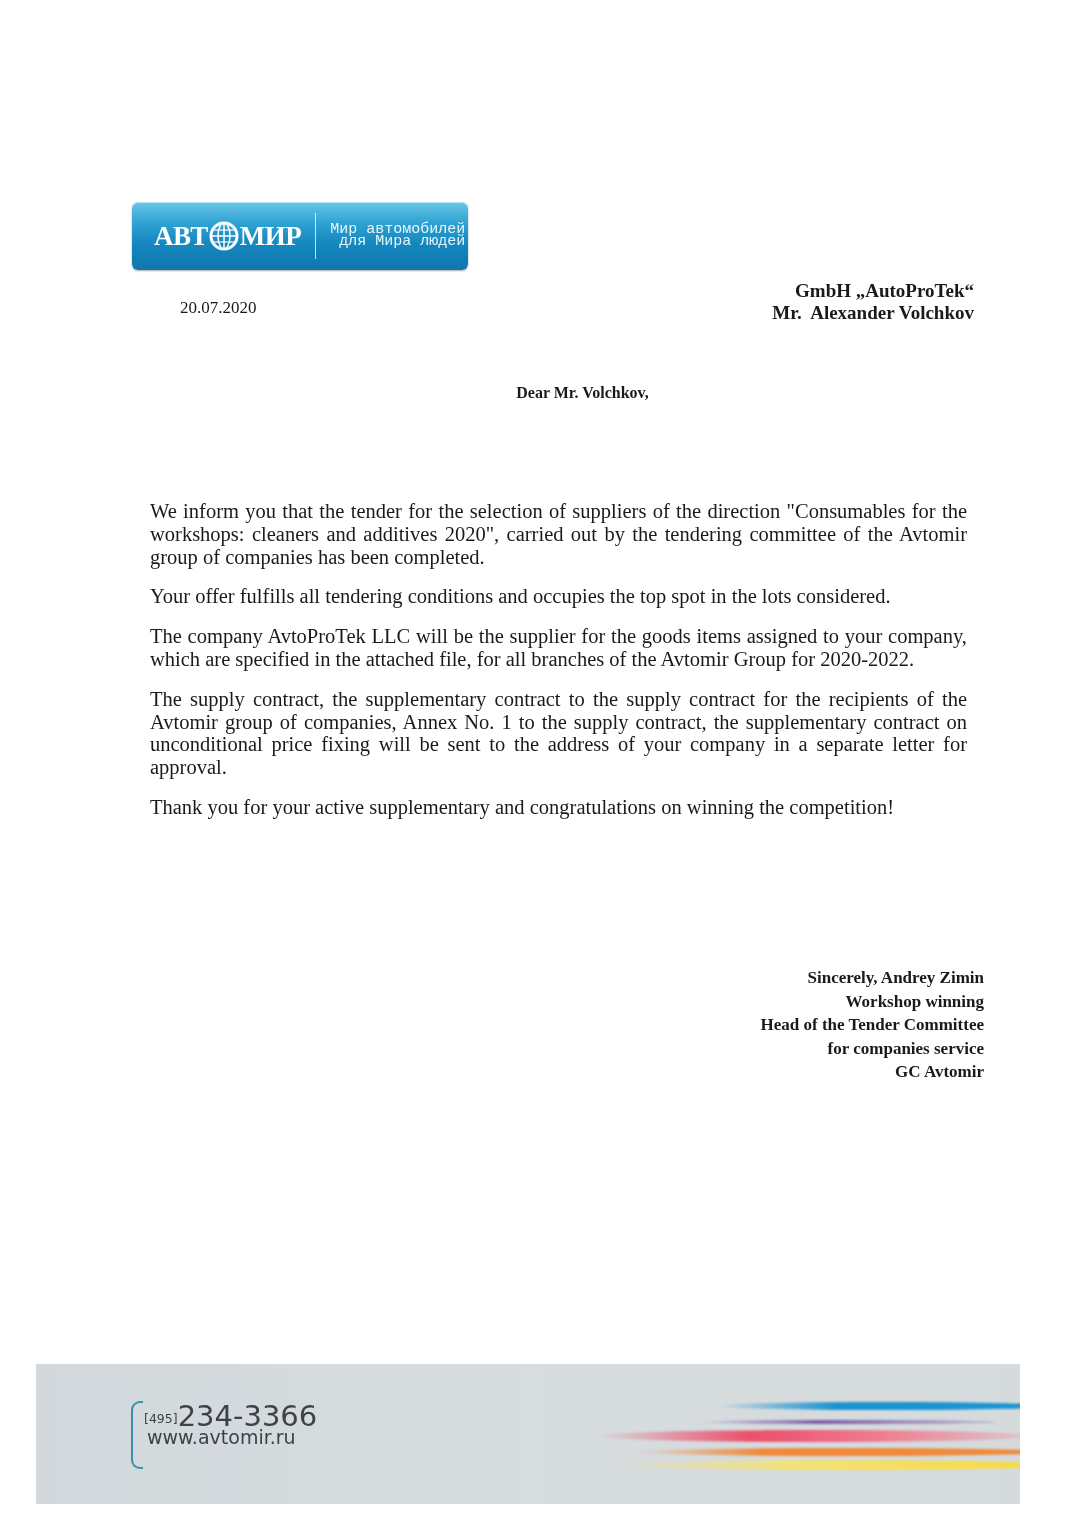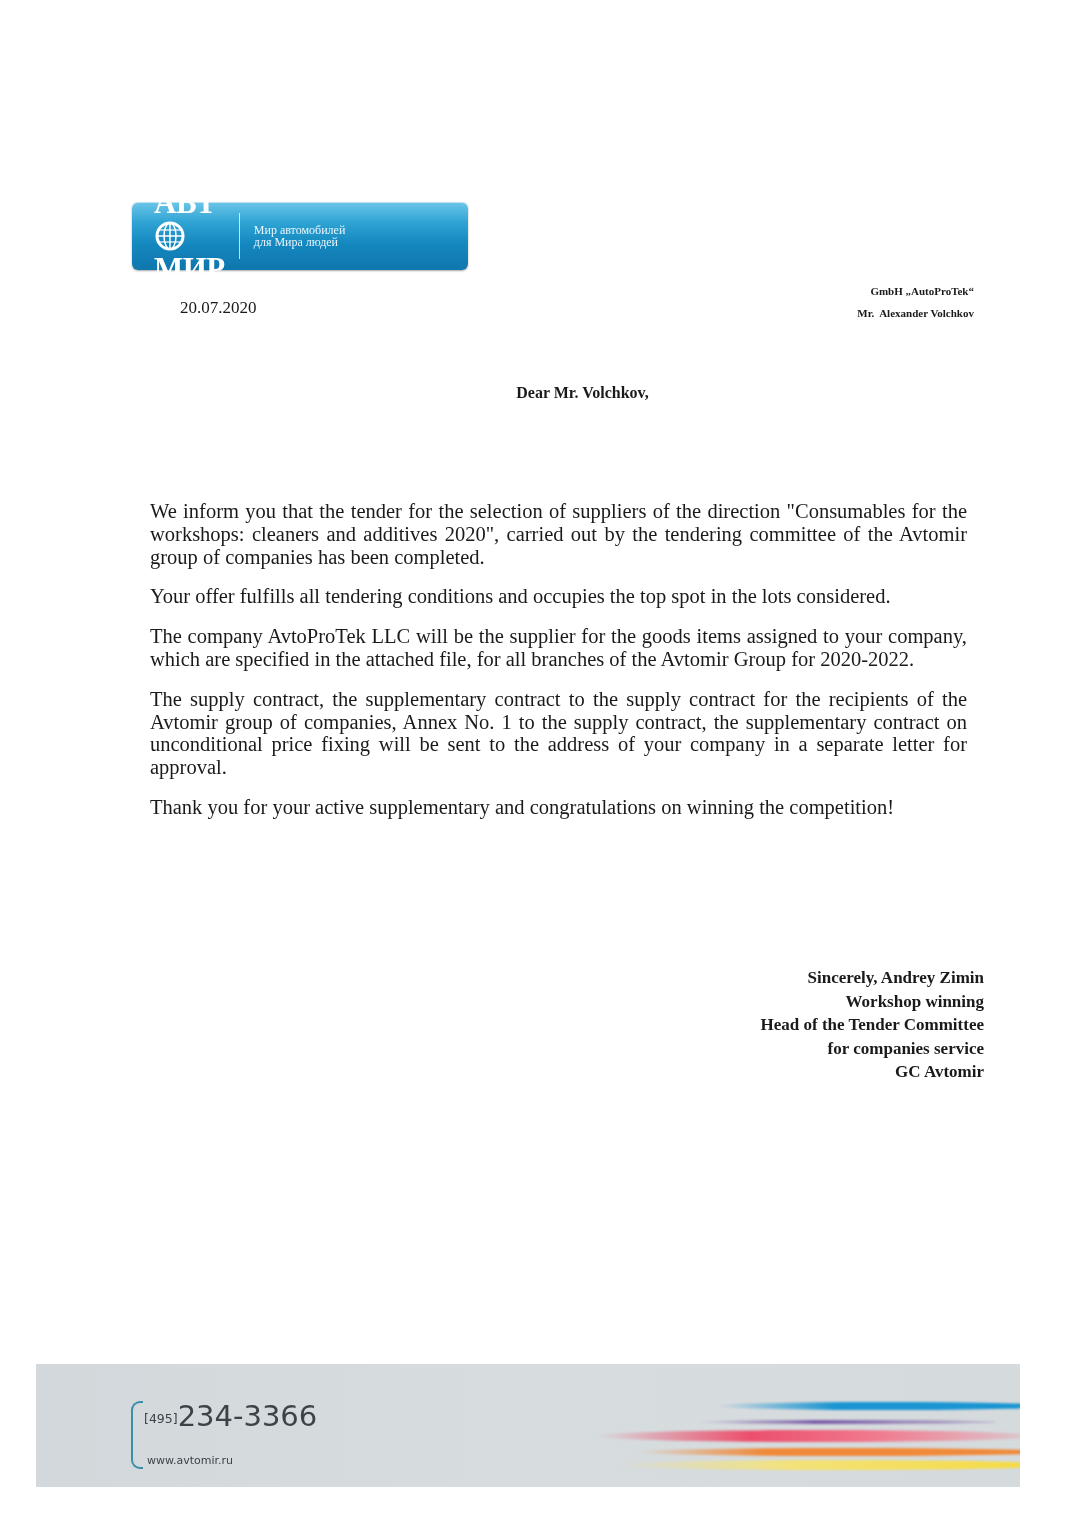--- a/index.html
+++ b/index.html
@@ -6,54 +6,54 @@
   body { width: 1080px; height: 1527px; position: relative; overflow: hidden;
          font-family: "Liberation Serif", "DejaVu Serif", serif; color: #1a1a1a; }
 
   
   .logo { position: absolute; left: 132px; top: 202px; width: 336px; height: 68px;
           border-radius: 6px;
           background: linear-gradient(180deg, #6cc6e8 0%, #2fa3d3 30%, #1487bf 62%, #0f77ad 100%);
           box-shadow: 0 1px 2px rgba(0,0,0,0.35), inset 0 1px 0 rgba(255,255,255,0.55);
           display: flex; align-items: center; }
   .logo-word { font-family: "Liberation Serif", "DejaVu Serif", serif; font-weight: bold;
-               color: #ffffff; font-size: 31px; letter-spacing: -0.5px; display: flex; align-items: flex-start;
-               margin-left: 22px; flex-direction: column; }
+               color: #ffffff; font-size: 27px; letter-spacing: -0.5px; display: flex; align-items: flex-start;
+               margin-left: 22px; }
   .logo-globe { width: 30px; height: 30px; margin: 0 1px; }
   .logo-sep { width: 1px; height: 46px; background: rgba(255,255,255,0.75); margin-left: 14px; margin-right: 14px; }
-  .logo-tag { font-family: Liberation Serif, serif; color: #e8f6fc; font-size: 12px; line-height: 12px; }
+  .logo-tag { font-family: Liberation Mono, monospace; color: #e8f6fc; font-size: 15px; line-height: 12px; text-align: right; }
 
   
   .date { position: absolute; left: 180px; top: 298px; font-size: 17px; }
   .recipient { position: absolute; right: 106px; top: 280px; text-align: right;
-               font-weight: bold; font-size: 11px; line-height: 22px; }
+               font-weight: bold; font-size: 19px; line-height: 22px; }
 
   .salutation { position: absolute; left: 0; width: 1165px; top: 384px; text-align: center;
                 font-weight: bold; font-size: 16px; }
 
   
   .body-text { position: absolute; left: 133px; top: 483px; width: 851px;
                font-size: 20.5px; line-height: 22.8px; text-align: justify; }
   .body-text p { margin: 17px; }
 
   
   .signature { position: absolute; right: 96px; top: 966px; text-align: right;
                font-weight: bold; font-size: 17px; line-height: 23.5px; }
 
   
-  .footer { position: absolute; left: 36px; top: 1364px; width: 984px; height: 123px;
+  .footer { position: absolute; left: 36px; top: 1364px; width: 984px; height: 140px;
             background: linear-gradient(90deg, #d3d8dc 0%, #d7dcdf 50%, #d5dadd 100%); overflow: hidden; }
   .bracket { position: absolute; left: 95px; top: 37px; width: 10px; height: 64px;
              border-left: 2px solid #3b8fa8; border-top: 2px solid #3b8fa8; border-bottom: 2px solid #3b8fa8;
              border-radius: 9px 0 0 9px; }
   .phone { position: absolute; left: 108px; top: 36px; font-family: "DejaVu Sans", sans-serif;
            color: #3c4248; font-size: 29px; line-height: 32px; }
   .phone .code { font-size: 12.5px; vertical-align: top; position: relative; top: 3px; }
-  .website { position: absolute; left: 111px; top: 90px; font-family: "DejaVu Sans", sans-serif;
-             color: #3c4248; font-size: 11px; }
+  .website { position: absolute; left: 111px; top: 62px; font-family: "DejaVu Sans", sans-serif;
+             color: #3c4248; font-size: 19px; }
   .streak { position: absolute; border-radius: 50%; filter: blur(1.2px); }
 </style>
 </head>
 <body>
 
 <div class="logo">
   <div class="logo-word">
     <span>АВТ</span>
     <svg class="logo-globe" viewBox="0 0 30 30">
       <circle cx="15" cy="15" r="13" fill="none" stroke="#ffffff" stroke-width="3"></circle>

